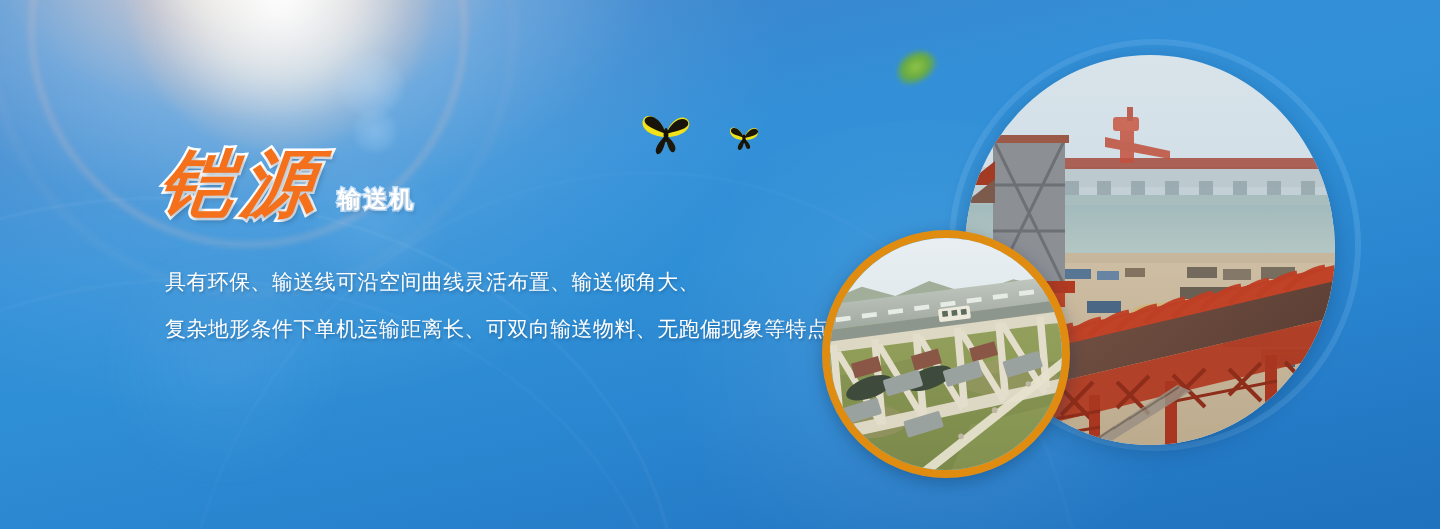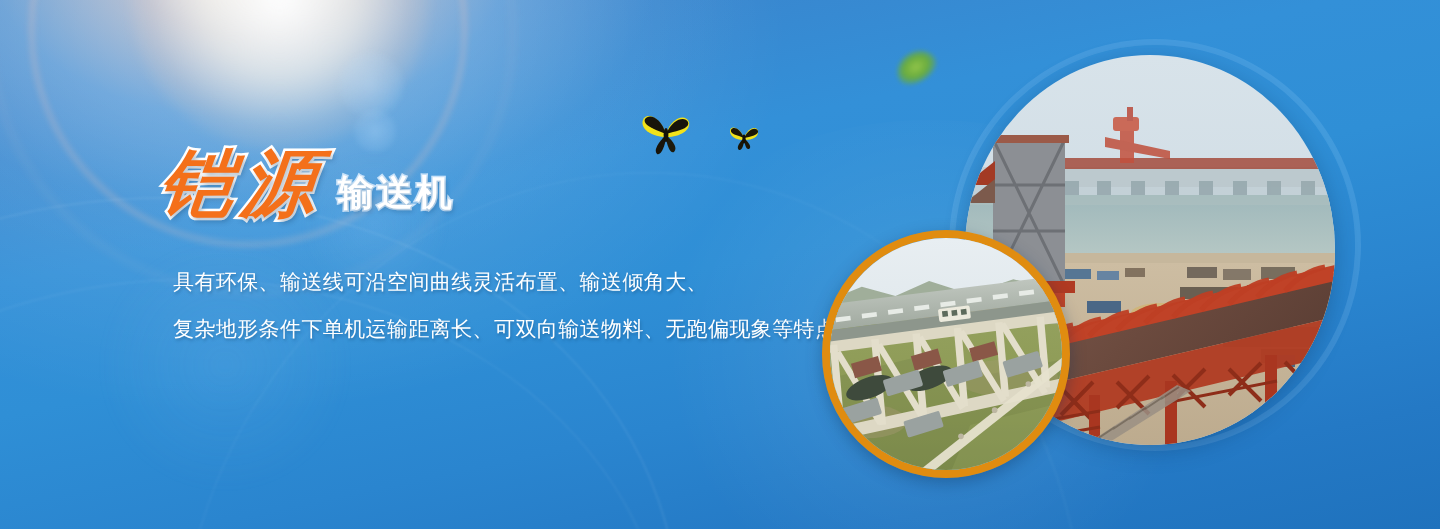--- a/index.html
+++ b/index.html
@@ -64,28 +64,28 @@
     font-family:"DejaVu Serif","Liberation Serif",serif;
     font-size:74px;line-height:1;font-weight:700;font-style:italic;
     color:#f4701a;
     letter-spacing:8px;
     -webkit-text-stroke:5px #ffffff;
     paint-order:stroke fill;
     text-shadow:3px 4px 5px rgba(20,60,100,0.30);
     transform:skewX(-6deg);
   }
   .brand-sub{
-    font-size:36px;line-height:1;font-weight:700;color:#ffffff;
+    font-size:23px;line-height:1;font-weight:700;color:#ffffff;
     letter-spacing:3px;margin-bottom:9px;
     -webkit-text-stroke:3px rgba(223,240,255,0.85);
     paint-order:stroke fill;
     text-shadow:2px 3px 4px rgba(20,60,100,0.28);
   }
   .desc{
-    position:absolute;left:173px;top:258px;width:800px;
+    position:absolute;left:165px;top:258px;width:800px;
     color:#ffffff;font-size:21px;line-height:47px;letter-spacing:0.4px;
     text-shadow:1px 2px 3px rgba(15,55,95,0.35);
   }
   .desc p{margin:0;white-space:nowrap;}
 
   
   .photo-big-halo{
     position:absolute;left:955px;top:45px;width:400px;height:400px;border-radius:50%;
     background:radial-gradient(circle, rgba(255,255,255,0.0) 0%, rgba(255,255,255,0.0) 92%, rgba(190,225,255,0.30) 97%, rgba(255,255,255,0) 100%);
     box-shadow:0 0 0 6px rgba(170,215,255,0.16);

